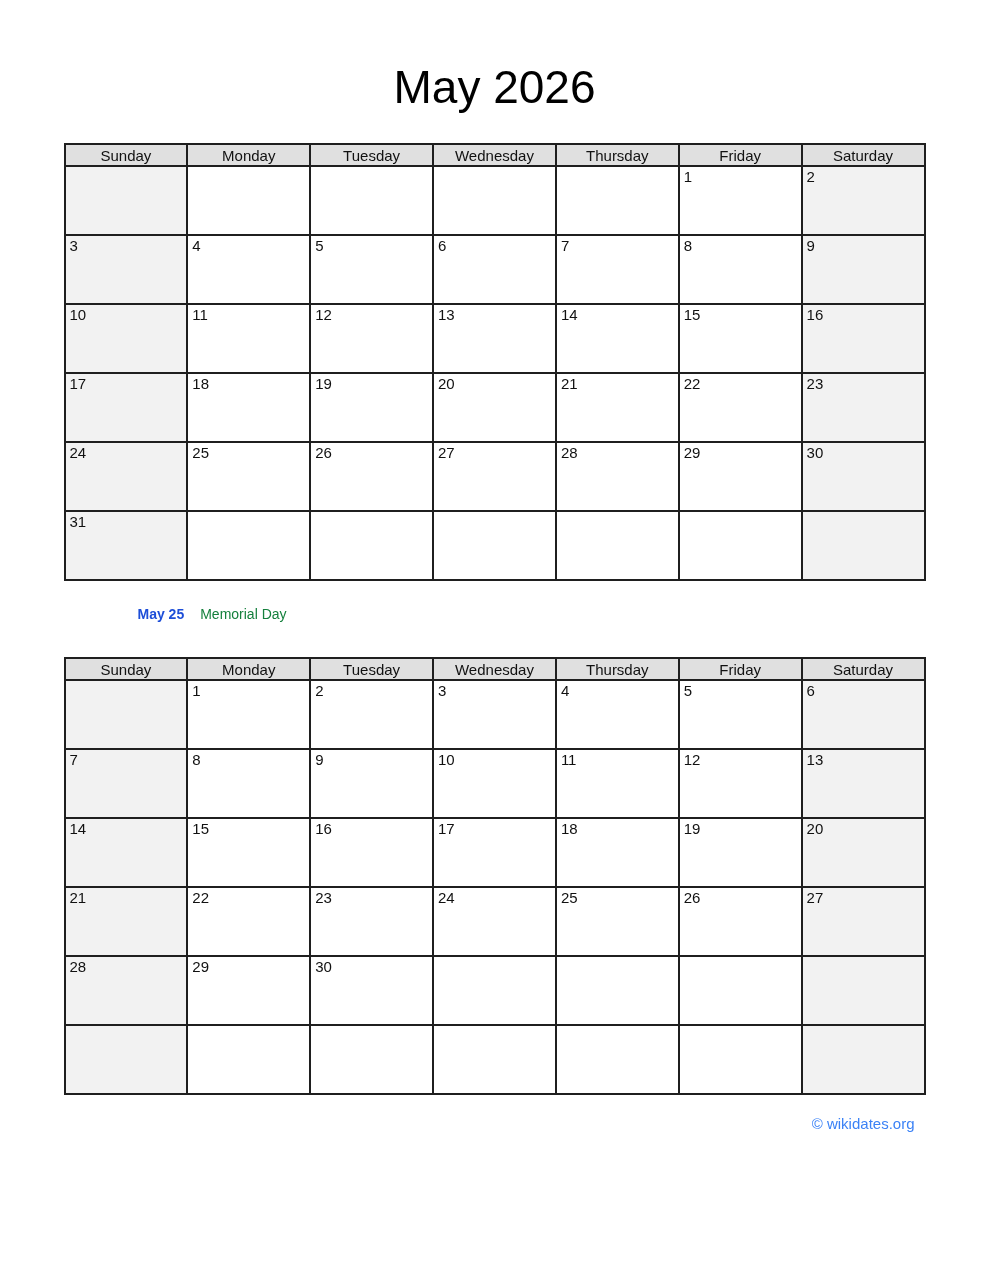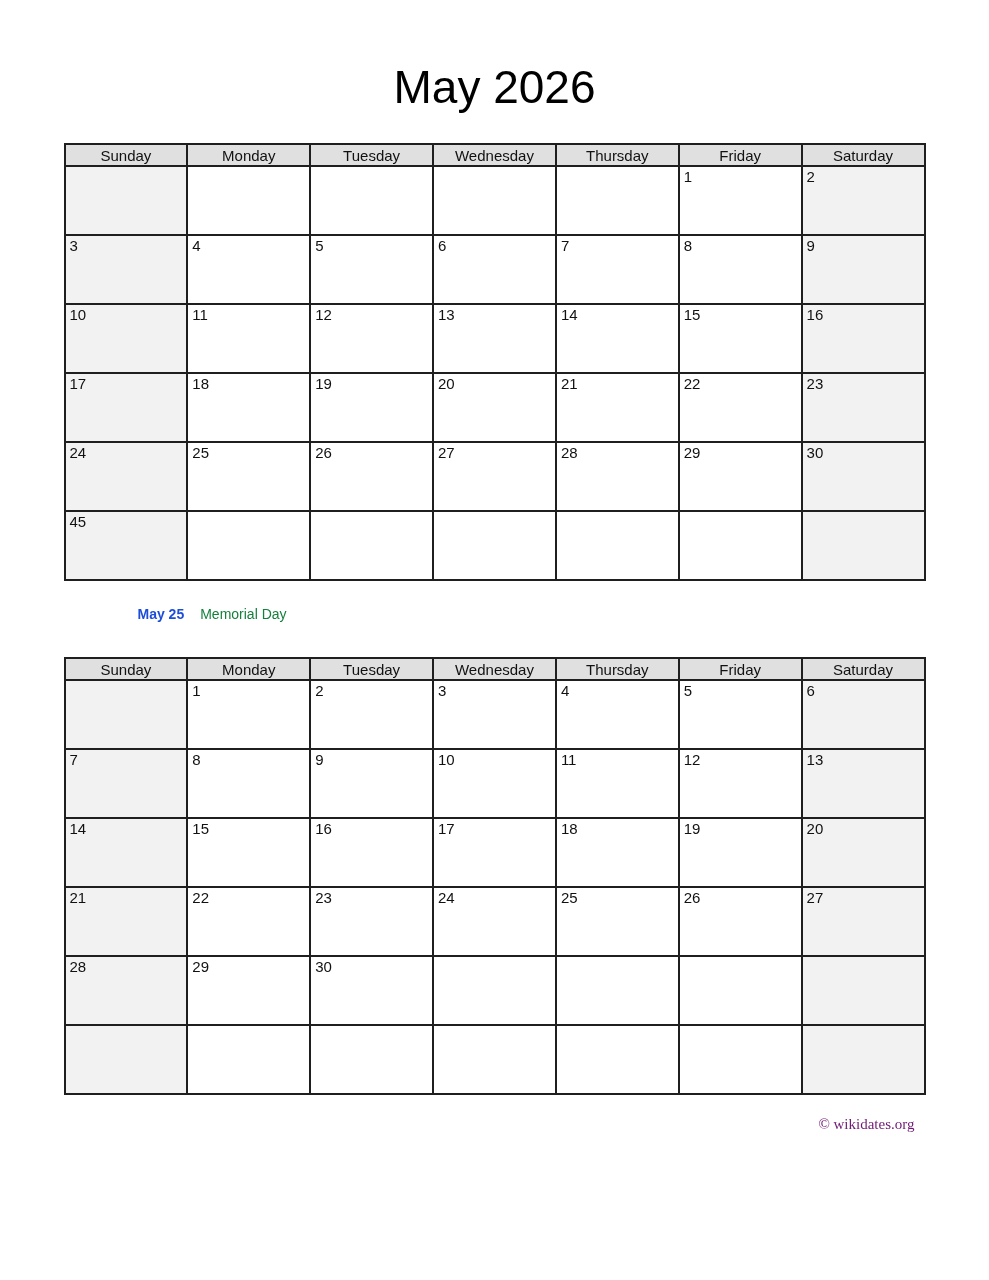--- a/index.html
+++ b/index.html
@@ -71,24 +71,23 @@
   .note .holiday-name {
     color: #15803d;
   }
   .footer {
     margin-top: 20px;
     text-align: right;
     padding-right: 11px;
     font-size: 15px;
   }
   .footer .copyright {
-    color: #701a75;
+    color: #3b82f6;
     text-decoration: none;
     cursor: pointer;
-    font-family: Liberation Serif, serif;
   }
 </style>
 </head>
 <body>
 
 <div class="content">
 
   <h1 class="month-title" id="may-title">May 2026</h1>
 
   <table class="calendar">
@@ -143,21 +142,21 @@
         <tr>
           <td class="weekend">24</td>
           <td>25</td>
           <td>26</td>
           <td>27</td>
           <td>28</td>
           <td>29</td>
           <td class="weekend">30</td>
         </tr>
         <tr>
-          <td class="weekend">45</td>
+          <td class="weekend">31</td>
           <td></td>
           <td></td>
           <td></td>
           <td></td>
           <td></td>
           <td class="weekend"></td>
         </tr>
       </tbody>
     </table>
 

